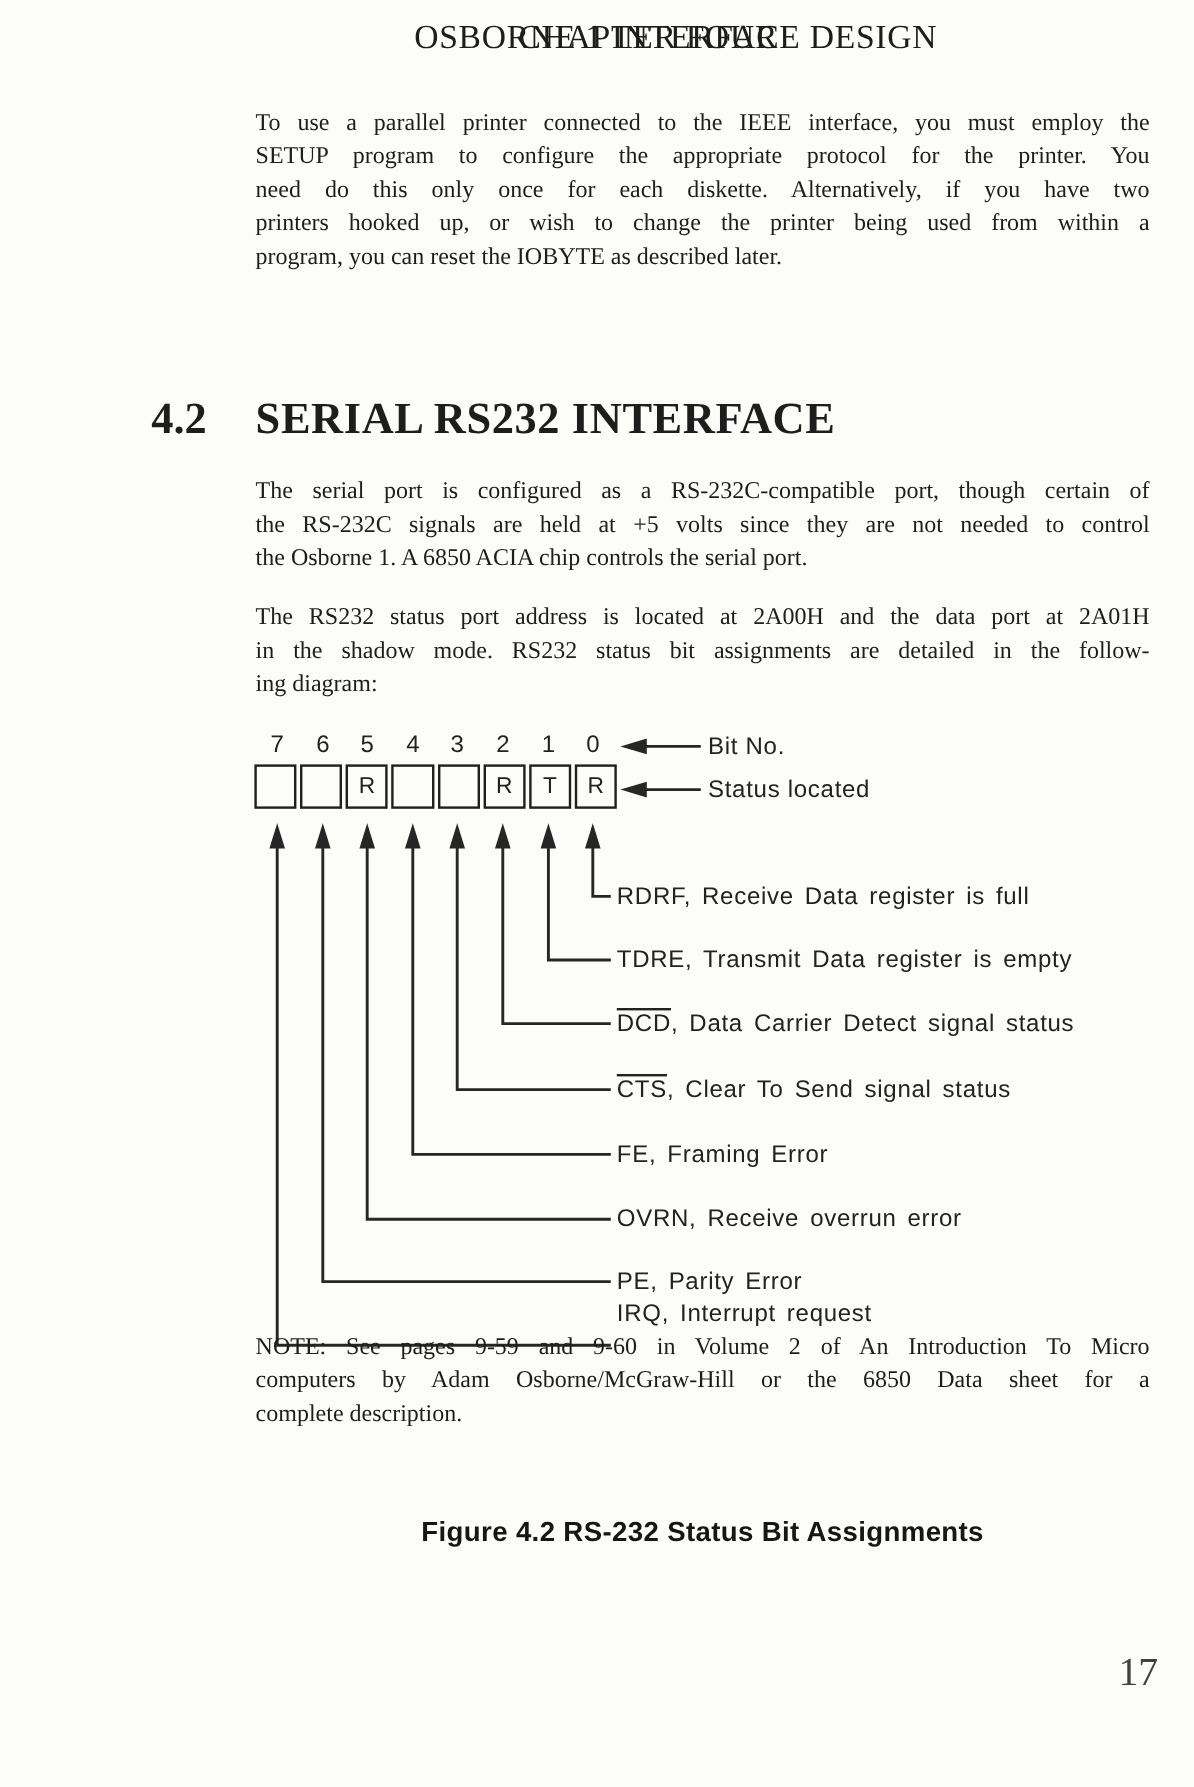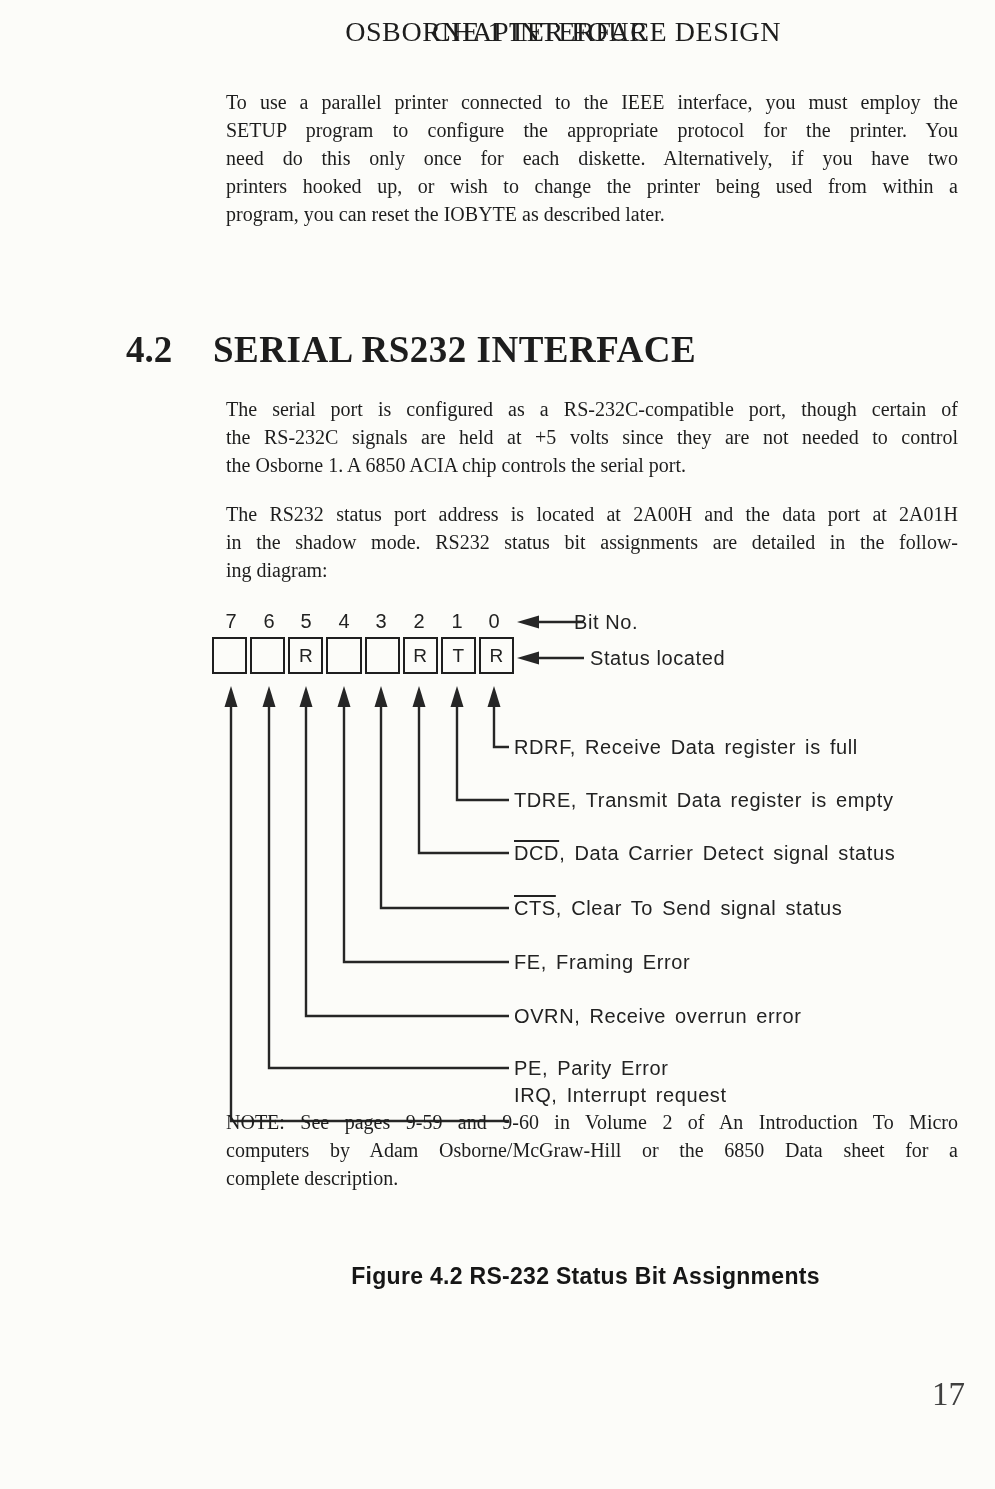--- a/index.html
+++ b/index.html
@@ -10,21 +10,21 @@
   }
   
   .hdr { position:absolute; top:20px; left:0; width:817px; height:26px;
          font-size:28px; line-height:24px; letter-spacing:0.6px; }
   .hdr .chapter { position:absolute; left:432px; top:0; }
   .hdr .book    { position:absolute; right:36px; top:0; }
 
   
   .para { position:absolute; left:213px; width:745px;
           font-size:20px; line-height:28px; }
-  .jline { text-align:justify; text-align-last:justify;margin-left:13px; }
+  .jline { text-align:justify; text-align-last:justify; }
   .jlast { text-align-last:left; }
 
   
   .secnum  { position:absolute; left:126px; top:328px;
              font-size:37px; line-height:44px; font-weight:bold; }
   .sectitle{ position:absolute; left:213px; top:328px;
              font-size:37px; line-height:44px; font-weight:bold; letter-spacing:0.5px; }
 
   
   .diagram { position:absolute; left:0; top:600px; width:995px; height:560px;
@@ -100,21 +100,21 @@
         <path d="M 381 103 V 308 H 509" fill="none" stroke="#262626" stroke-width="2.4"></path>
         <polygon points="344,86 337.5,107 350.5,107" fill="#262626"></polygon>
         <path d="M 344 103 V 362 H 509" fill="none" stroke="#262626" stroke-width="2.4"></path>
         <polygon points="306,86 299.5,107 312.5,107" fill="#262626"></polygon>
         <path d="M 306 103 V 416 H 509" fill="none" stroke="#262626" stroke-width="2.4"></path>
         <polygon points="269,86 262.5,107 275.5,107" fill="#262626"></polygon>
         <path d="M 269 103 V 468 H 509" fill="none" stroke="#262626" stroke-width="2.4"></path>
         <polygon points="231,86 224.5,107 237.5,107" fill="#262626"></polygon>
         <path d="M 231 103 V 521 H 509" fill="none" stroke="#262626" stroke-width="2.4"></path>
       </svg>
-    <div class="ptrlabel" style="left:574px; top:11px;">Bit No.</div>
+    <div class="ptrlabel" style="left:590px; top:11px;">Bit No.</div>
     <div class="ptrlabel" style="left:590px; top:47px;">Status located</div>
 
   <div class="bitnum" style="left: 231px;">7</div>
       <div class="bitnum" style="left: 269px;">6</div>
       <div class="bitnum" style="left: 306px;">5</div>
       <div class="bitnum" style="left: 344px;">4</div>
       <div class="bitnum" style="left: 381px;">3</div>
       <div class="bitnum" style="left: 419px;">2</div>
       <div class="bitnum" style="left: 457px;">1</div>
       <div class="bitnum" style="left: 494px;">0</div>

